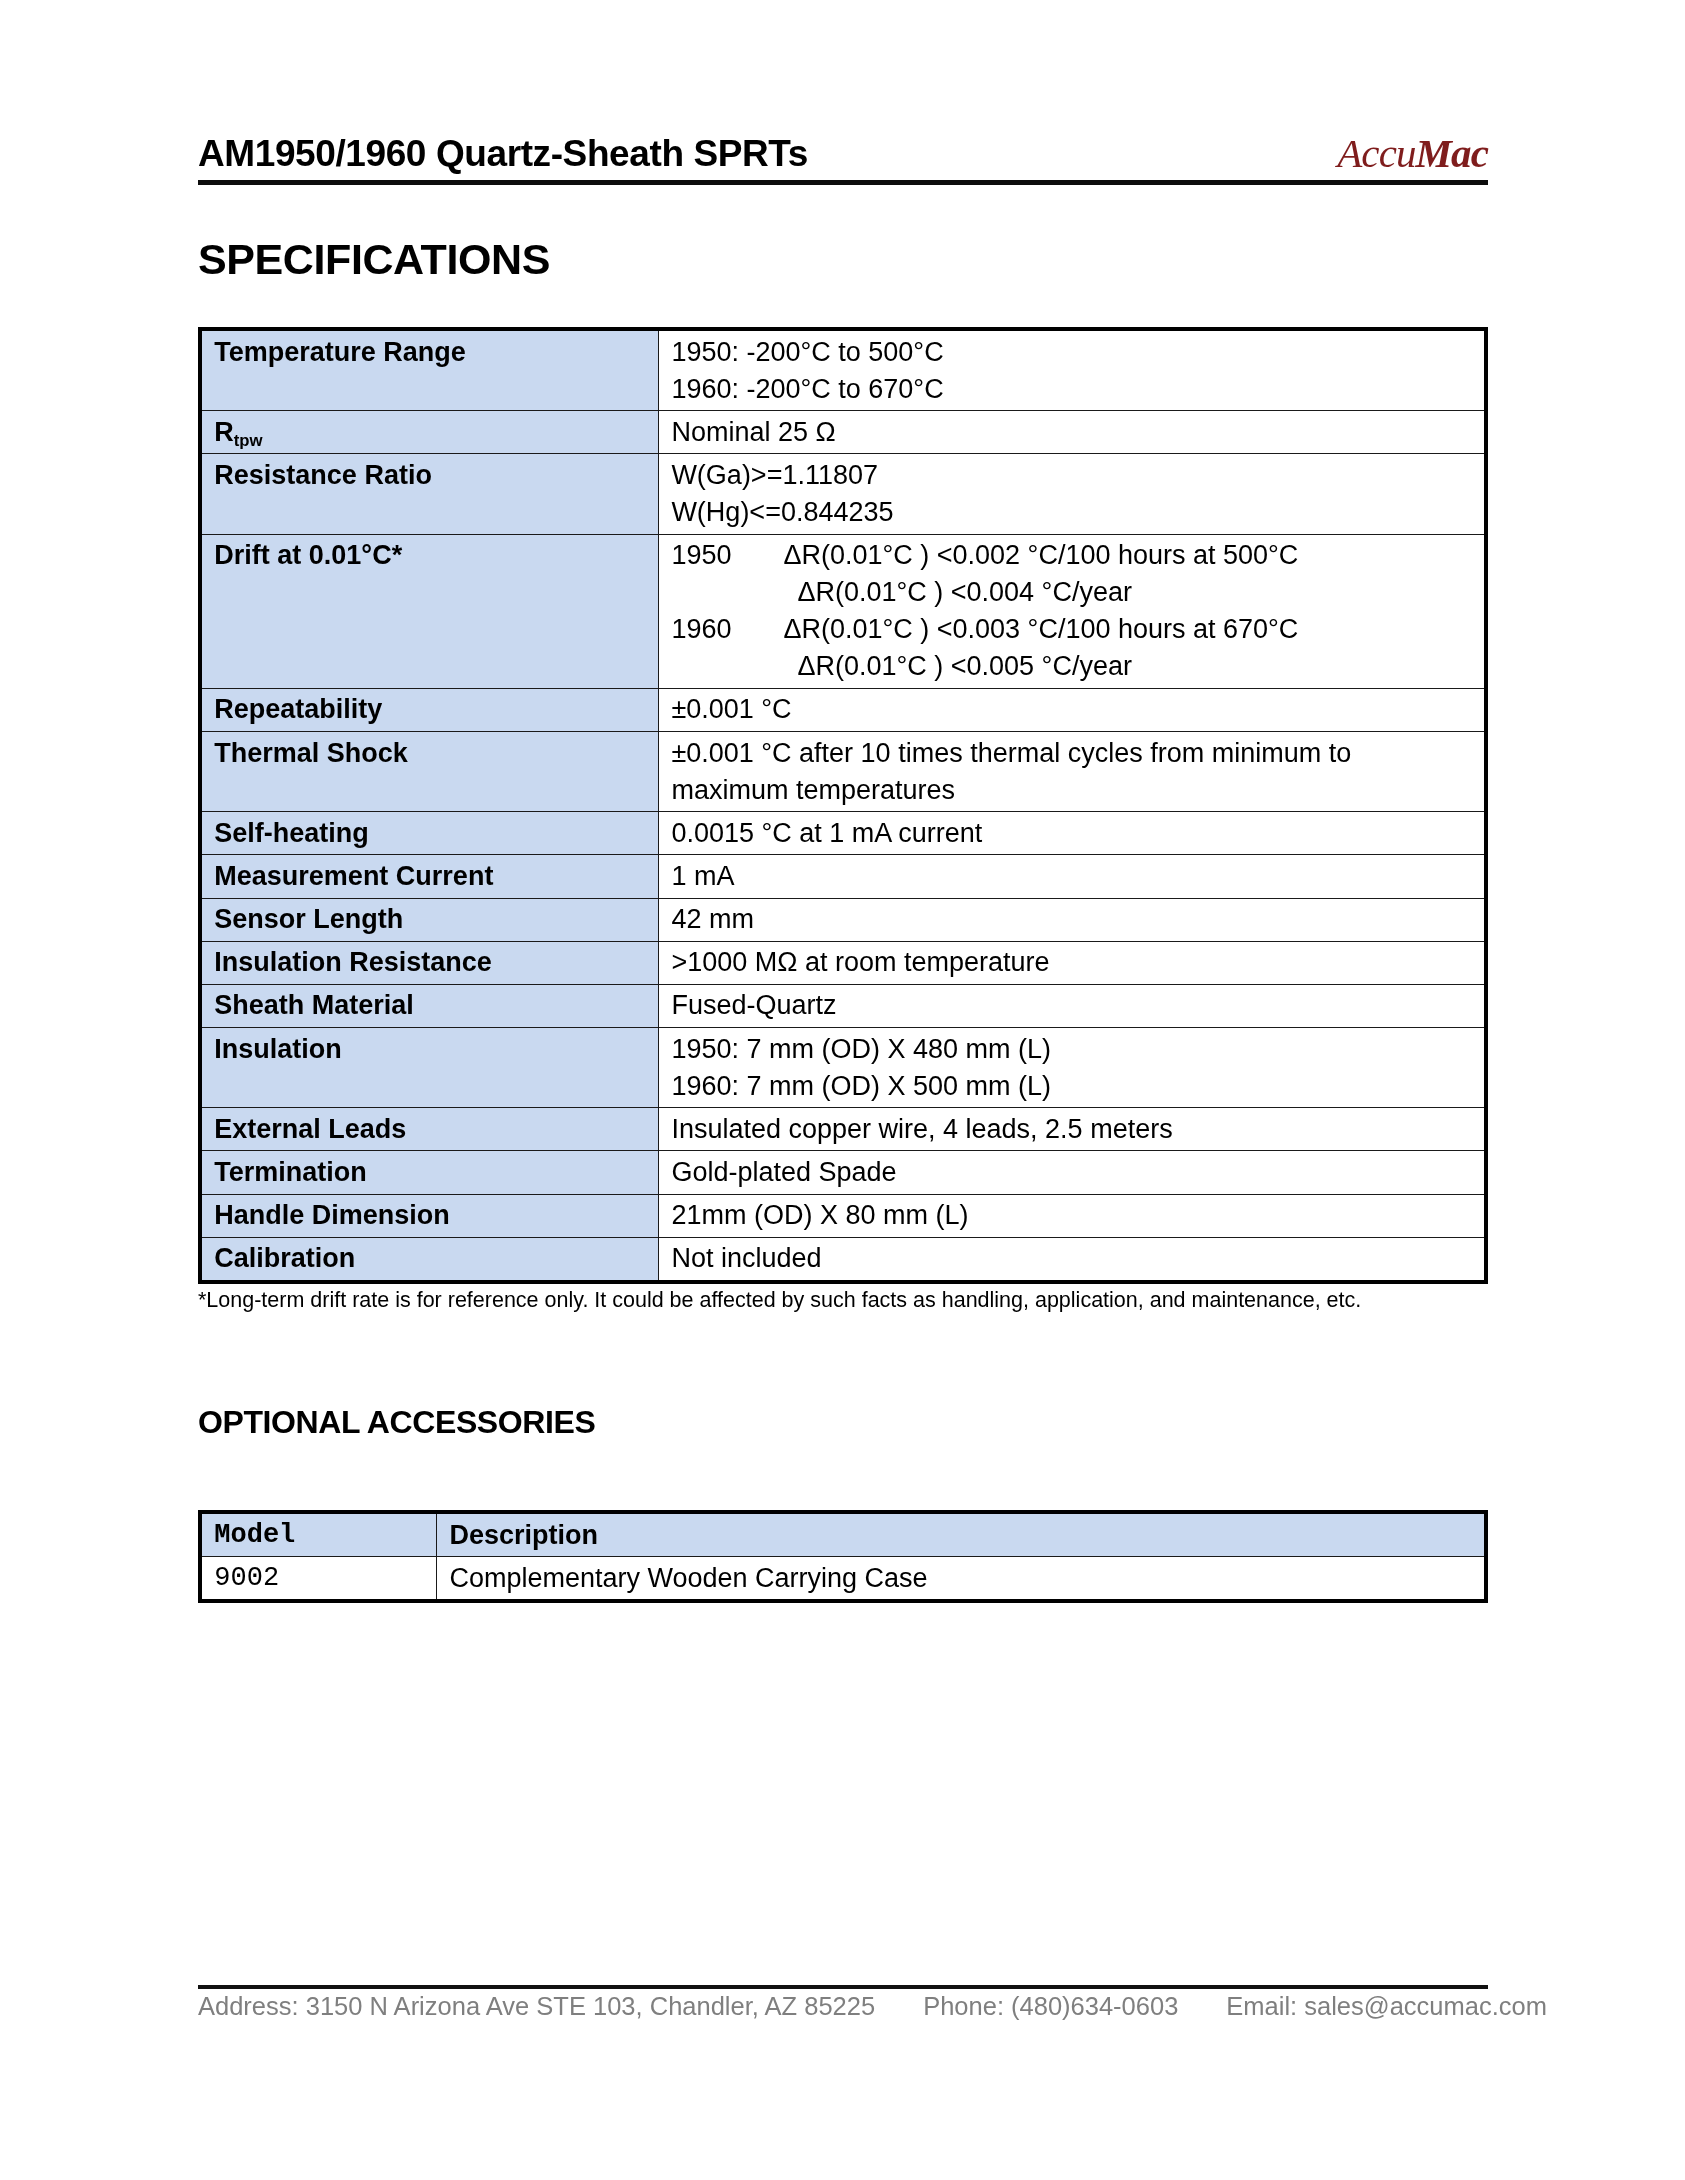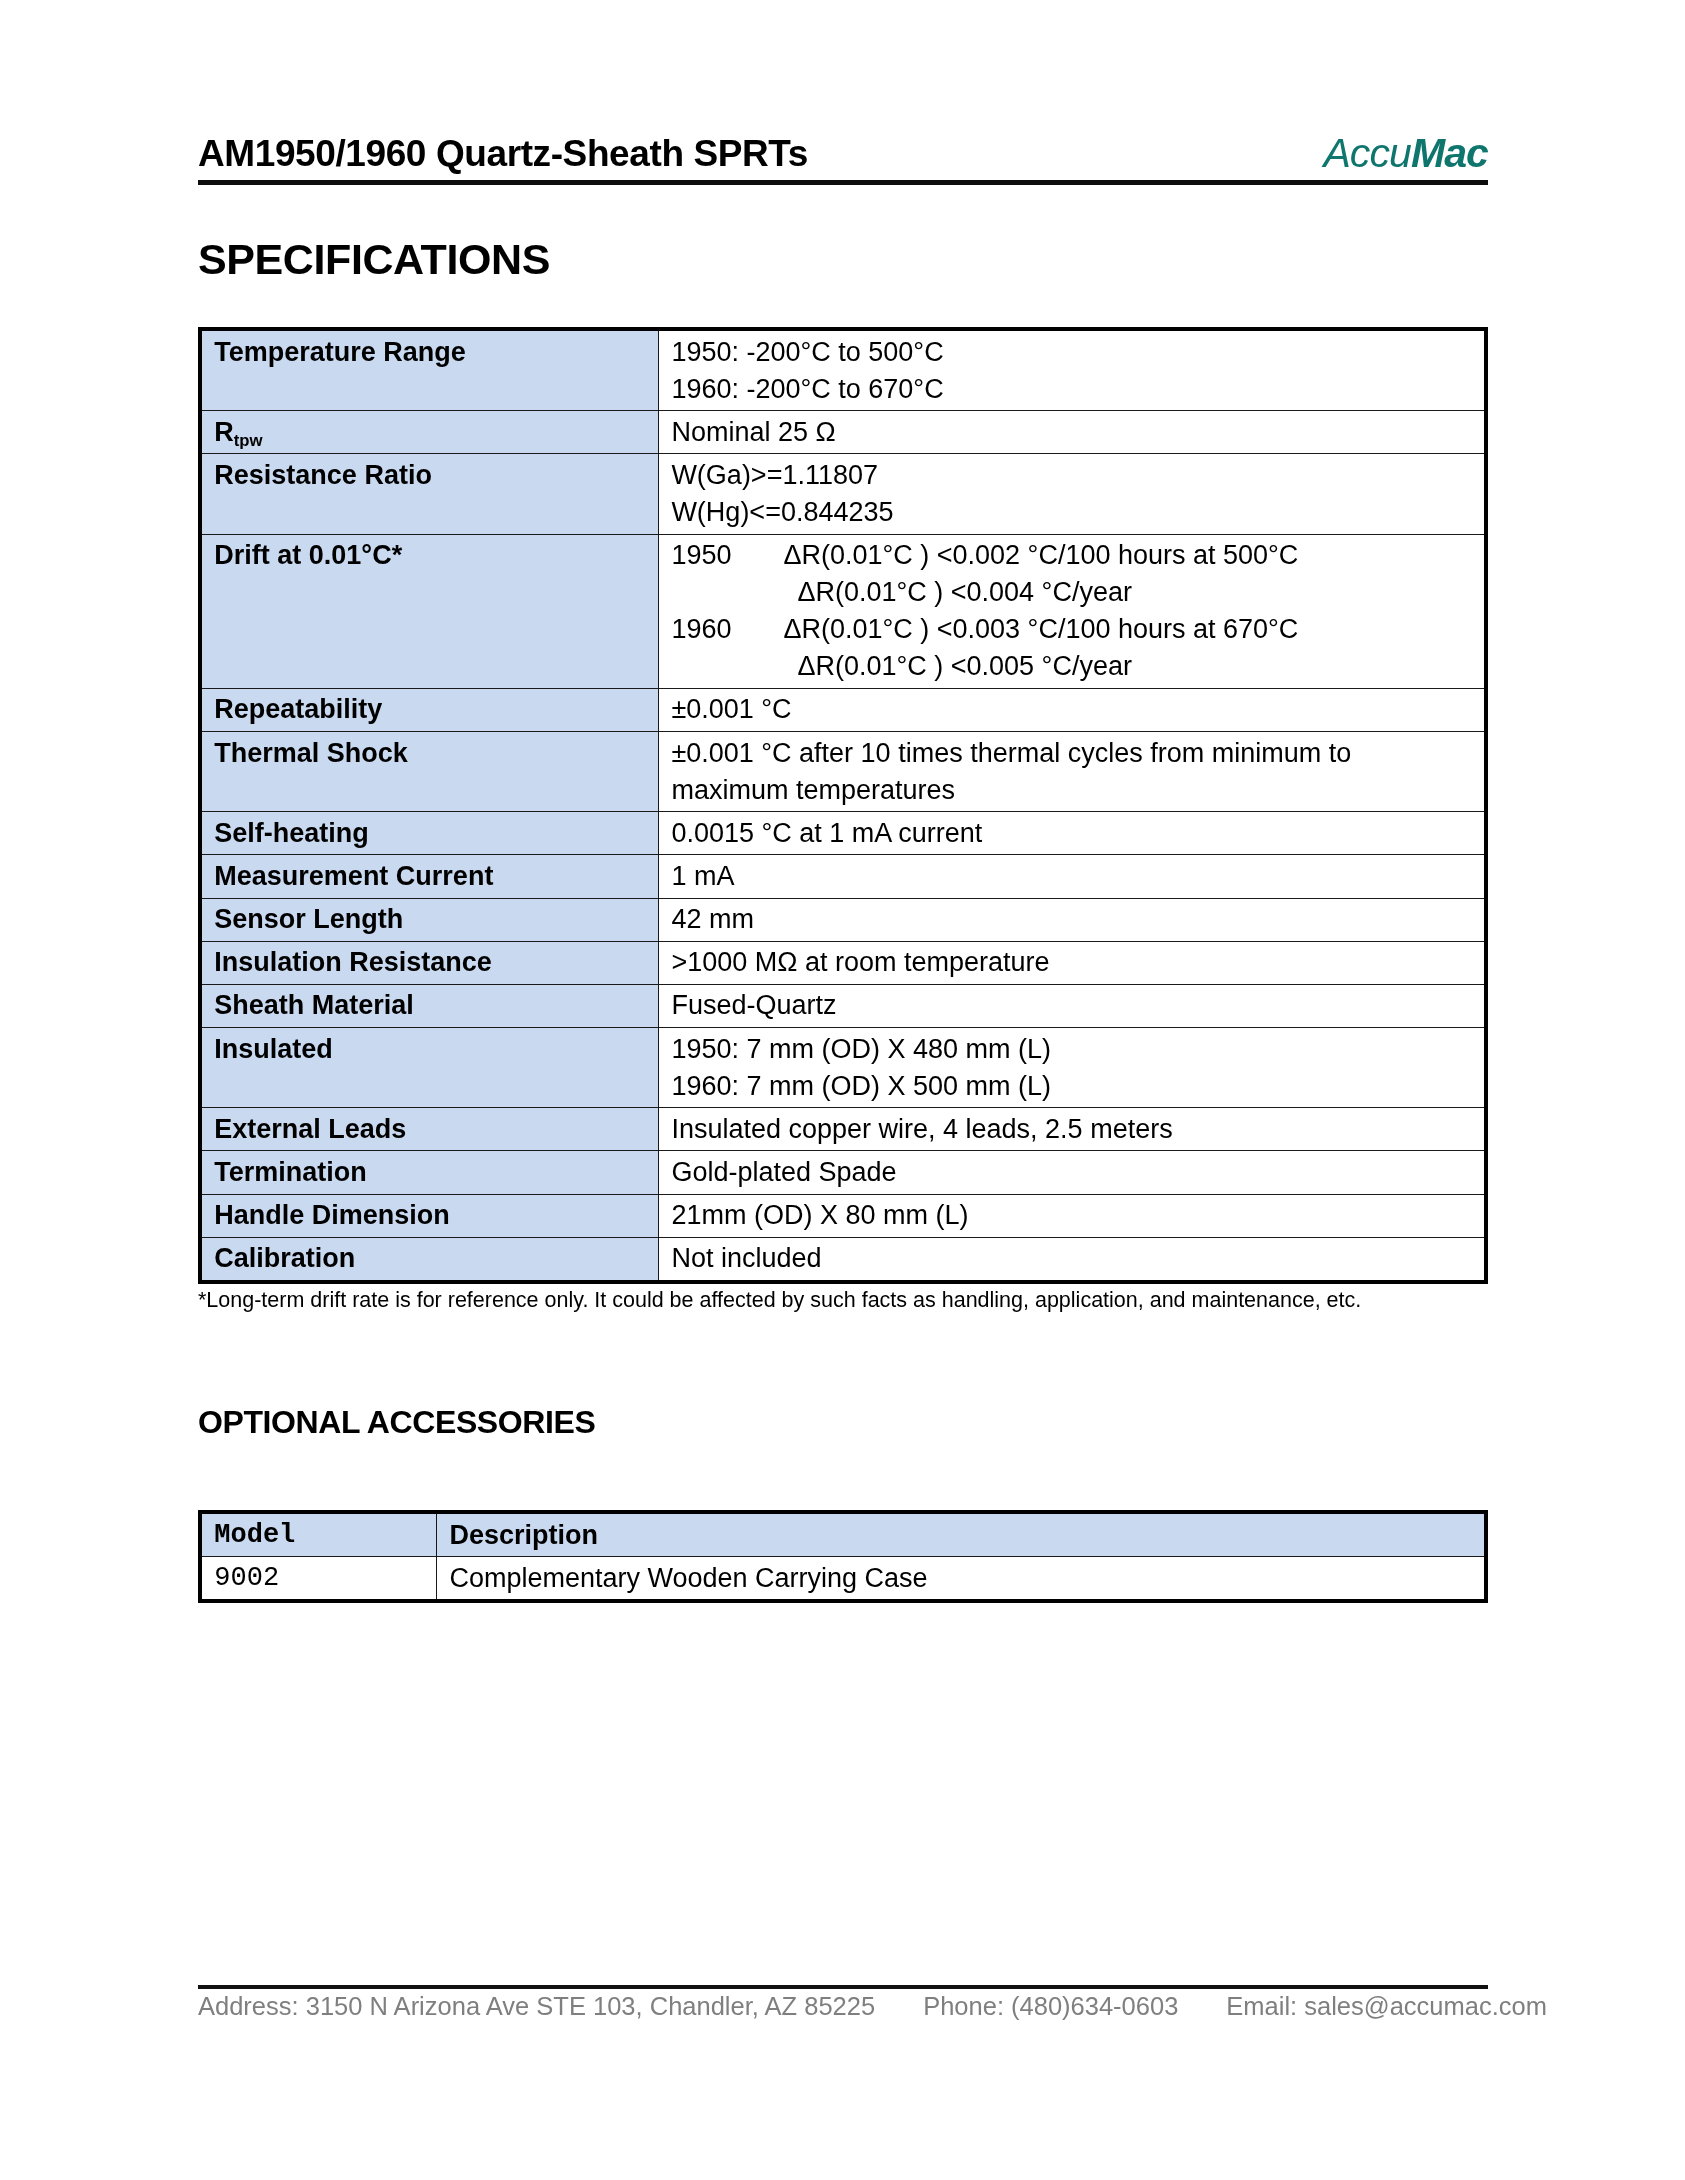--- a/index.html
+++ b/index.html
@@ -28,24 +28,25 @@
   }
   .doc-title{
     font-size:37px;
     font-weight:bold;
     letter-spacing:-0.4px;
     line-height:1.1;
   }
   .logo{
     font-size:41px;
     font-style:italic;
-    color:#0f766e;
+    color:#7f1d1d;
     letter-spacing:-0.9px;
     line-height:1.05;
     white-space:nowrap;
+    font-family:Liberation Serif, serif;
   }
   .logo .accu{font-weight:400;}
   .logo .mac{font-weight:800;}
 
   
   .spec-heading{
     top:235px;
     font-size:43px;
     font-weight:bold;
     letter-spacing:-0.4px;
@@ -205,21 +206,21 @@
             <div>&gt;1000 MΩ at room temperature</div>
           </td>
         </tr>
         <tr>
           <td class="lbl">Sheath Material</td>
           <td class="val">
             <div>Fused-Quartz</div>
           </td>
         </tr>
         <tr>
-          <td class="lbl">Insulated</td>
+          <td class="lbl">Insulation</td>
           <td class="val">
             <div>1950: 7 mm (OD) X 480 mm (L)</div>
             <div>1960: 7 mm (OD) X 500 mm (L)</div>
           </td>
         </tr>
         <tr>
           <td class="lbl">External Leads</td>
           <td class="val">
             <div>Insulated copper wire, 4 leads, 2.5 meters</div>
           </td>

